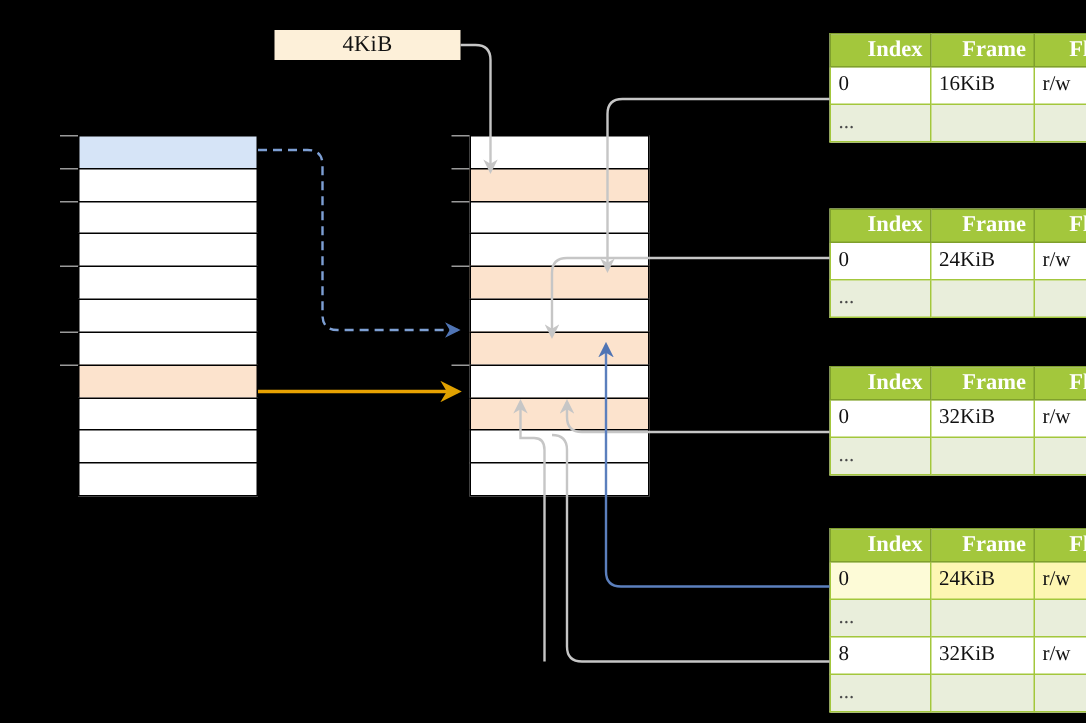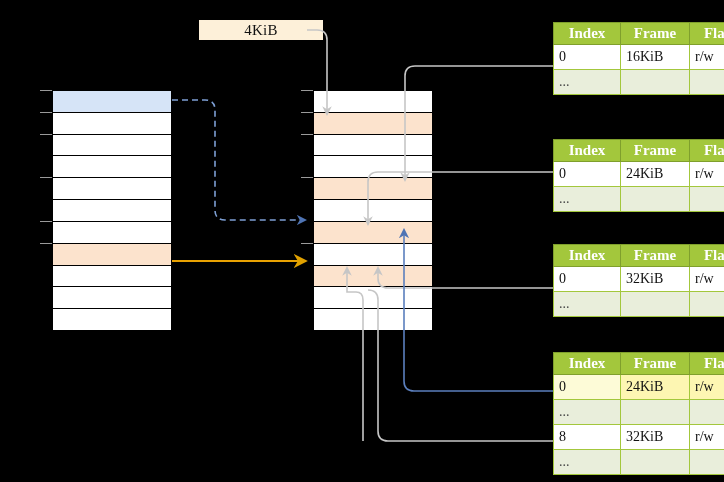--- a/index.html
+++ b/index.html
@@ -43,21 +43,21 @@
     border-collapse:collapse;
     table-layout:fixed;
     background:#ffffff;
     font-size:14px;
     color:#111;
   }
   .ptable th{
     background:#a3c73c;
     color:#ffffff;
     font-weight:bold;
-    text-align:center;
+    text-align:right;
     padding:2px 5px;
     border:1px solid #7f9f2c;
     font-size:15px;
     white-space:nowrap;
   }
   .ptable td{
     border:1px solid #a3c73c;
     padding:2px 5px;
     height:20px;
     white-space:nowrap;
@@ -68,21 +68,21 @@
   .ptable td.hlidx{background:#fdfbd7;}
 
   
   svg.wires{position:absolute;left:0;top:0;width:724px;height:482px;overflow:visible;pointer-events:none;}
 </style>
 </head>
 <body>
 
 <div id="root">
 
-  <div class="kib-label" style="left:199px;top:20px;width:124px;height:20px;">4KiB</div>
+  <div class="kib-label" style="left:183px;top:20px;width:124px;height:20px;">4KiB</div>
 
   <div class="stack" id="left-stack" style="left:52px;top:90px;width:120px;height:240px;">
       <div class="cell blue" style="top: 0px; height: 22.8182px; width: 120px;"></div>
       <div class="cell" style="top: 21.8182px; height: 22.8182px; width: 120px;"></div>
       <div class="cell" style="top: 43.6364px; height: 22.8182px; width: 120px;"></div>
       <div class="cell" style="top: 65.4545px; height: 22.8182px; width: 120px;"></div>
       <div class="cell" style="top: 87.2727px; height: 22.8182px; width: 120px;"></div>
       <div class="cell" style="top: 109.091px; height: 22.8182px; width: 120px;"></div>
       <div class="cell" style="top: 130.909px; height: 22.8182px; width: 120px;"></div>
       <div class="cell peach" style="top: 152.727px; height: 22.8182px; width: 120px;"></div>

